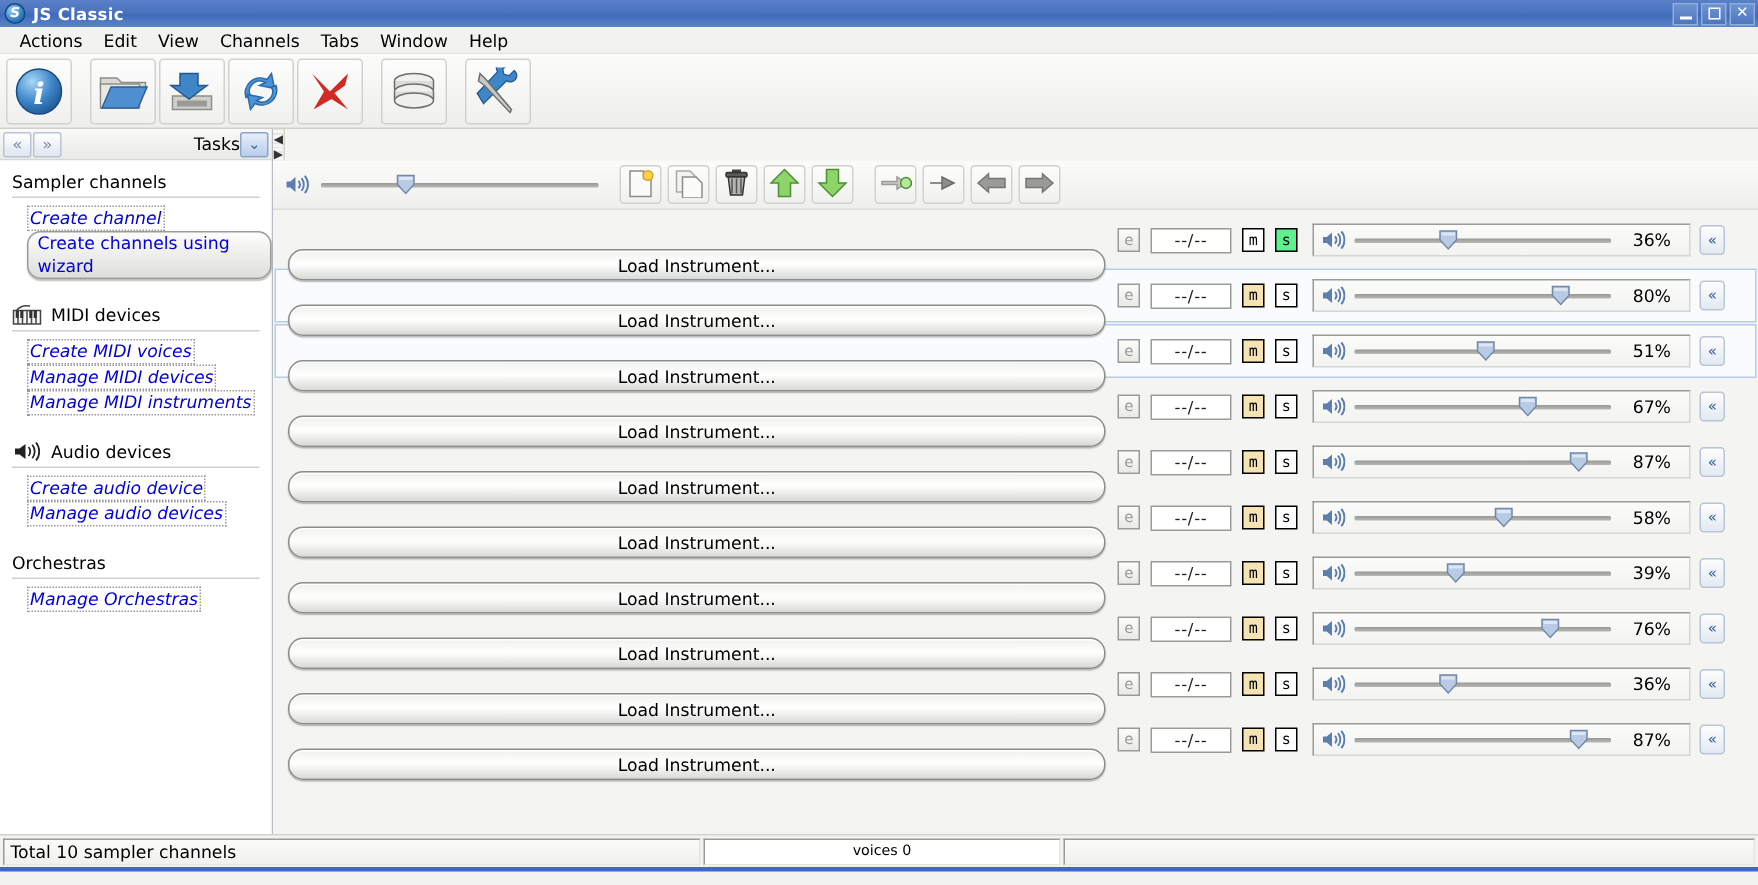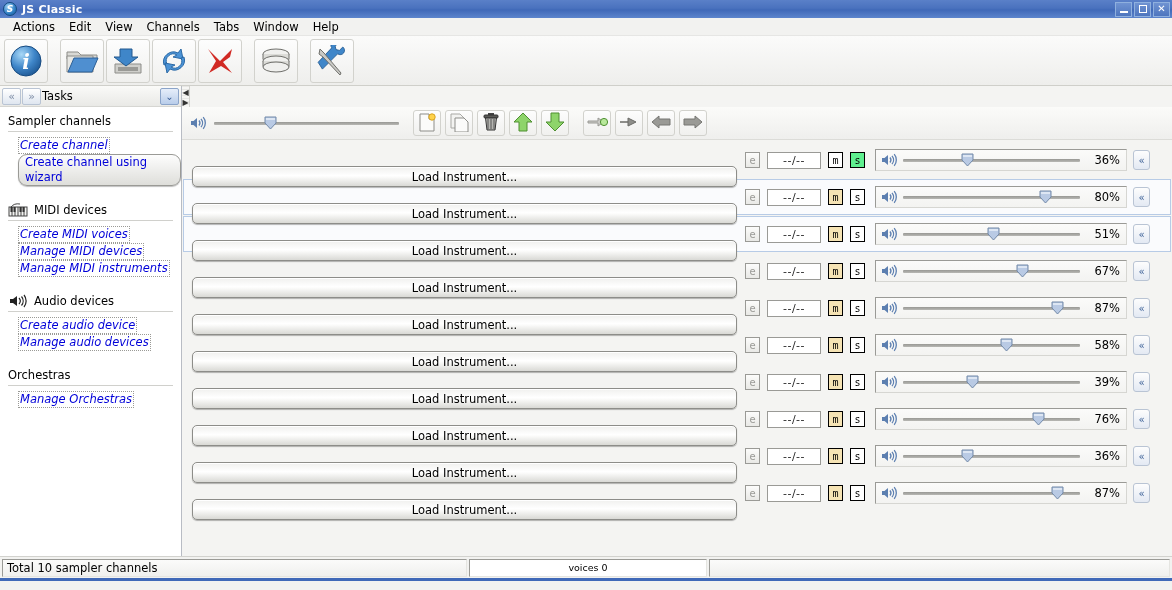--- a/index.html
+++ b/index.html
@@ -97,21 +97,21 @@
     padding: 0 2px;
   }
   .nav-btn {
     width: 19px; height: 17px;
     border: 1px solid #b9c4d4; border-radius: 2px;
     background: linear-gradient(to bottom,#ffffff,#dfe6f0);
     display: flex; align-items: center; justify-content: center;
     color: #7d8ca5; font-size: 11px;
     margin-right: 1px;
   }
-  .task-title { flex: 1 1 auto; text-align: left; font-size: 11.5px; }
+  .task-title { flex: 1 1 auto; text-align: right; font-size: 11.5px; }
   .collapse-btn {
     width: 19px; height: 17px;
     border: 1px solid #8ba4c9; border-radius: 2px;
     background: linear-gradient(to bottom,#e6eefa,#b9cdea);
     display:flex;align-items:center;justify-content:center;
     color:#3a5f96; font-size:10px;
   }
   .sb-body { padding: 4px 0 0 0; flex: 1 1 auto; background:#fff; }
   .sb-section {
     display:flex; align-items:center; gap:6px;
@@ -201,21 +201,21 @@
     margin: 0 1px 1px 1px;
   }
   .chan.selected {
     border: 1px solid #b7cbe6;
     background: #fafbfd;
   }
   .load-btn {
     flex: 0 0 545px;
     height: 21px;
     border: 1px solid #8d8d89;
-    border-radius: 5px;
+    border-radius: 10px;
     background: linear-gradient(to bottom,#f0f0ee 0%,#ffffff 45%,#fcfcfb 52%,#d9d9d5 100%);
     box-shadow: inset 0 1px 0 #fff, 0 1px 1px rgba(0,0,0,.28);
     display: flex; align-items: center; justify-content: center;
     font-size: 11.5px;
     margin-left: 6px;
     color: #000;
     margin-top: 33px;
   }
   .sq-btn {
     width: 15px; height: 16px;
@@ -256,21 +256,21 @@
     padding: 0 4px 0 5px;
   }
   .vol-slider { position:relative; flex:1 1 auto; height:16px; margin-left:6px;}
   .vol-slider .track {
     position:absolute; left:0; right:0; top:7px; height:3px;
     background: linear-gradient(to bottom,#989894,#b8b8b4);
     border-radius:1px;
   }
   .vol-pct {
     width: 36px; text-align: right;
-    font-size: 11.5px; margin-left: 4px; margin-right: 2px;
+    font-size: 11.5px; margin-left: 4px; margin-right: 8px;
   }
   .expand-btn {
     width: 17px; height: 20px;
     border: 1px solid #b9c4d4; border-radius: 3px;
     background: linear-gradient(to bottom,#fdfdfd,#e3e9f3);
     display:flex;align-items:center;justify-content:center;
     color:#3a5f96; font-size:10px;
     margin-left: 6px;
   }
 
@@ -418,21 +418,21 @@
 
     <div class="sb-body">
 
       <div class="sb-section">
         <span>Sampler channels</span>
       </div>
       <div class="sb-rule"></div>
       <div class="sb-links">
         <div class="sb-link-row"><span class="sb-link dotted">Create channel</span></div>
         <div class="sb-link-row">
-            <span class="sb-link hovered">Create channel using wizard</span>
+            <span class="sb-link hovered">Create channels using wizard</span>
           </div>
       </div>
 
       <div class="sb-section" style="margin-top:10px;padding-left:8px;">
         <span class="ico-midi">
           <svg width="20" height="14" viewBox="0 0 20 14">
             <rect x="1" y="4" width="18" height="9" fill="#f4f4f2" stroke="#444"></rect>
             <path d="M4 4 v9 M7 4 v9 M10 4 v9 M13 4 v9 M16 4 v9" stroke="#444" stroke-width="1"></path>
             <rect x="2.5" y="4" width="2" height="5" fill="#333"></rect>
             <rect x="5.5" y="4" width="2" height="5" fill="#333"></rect>

